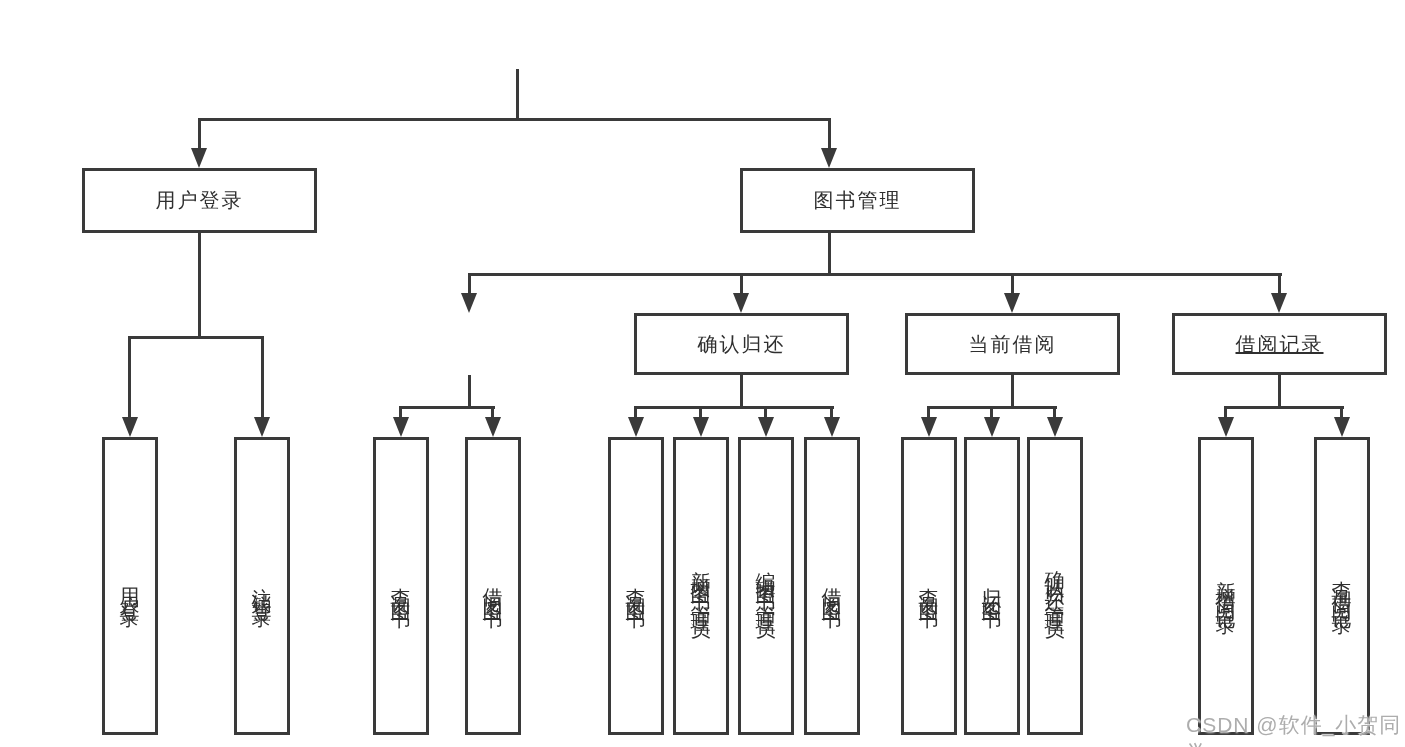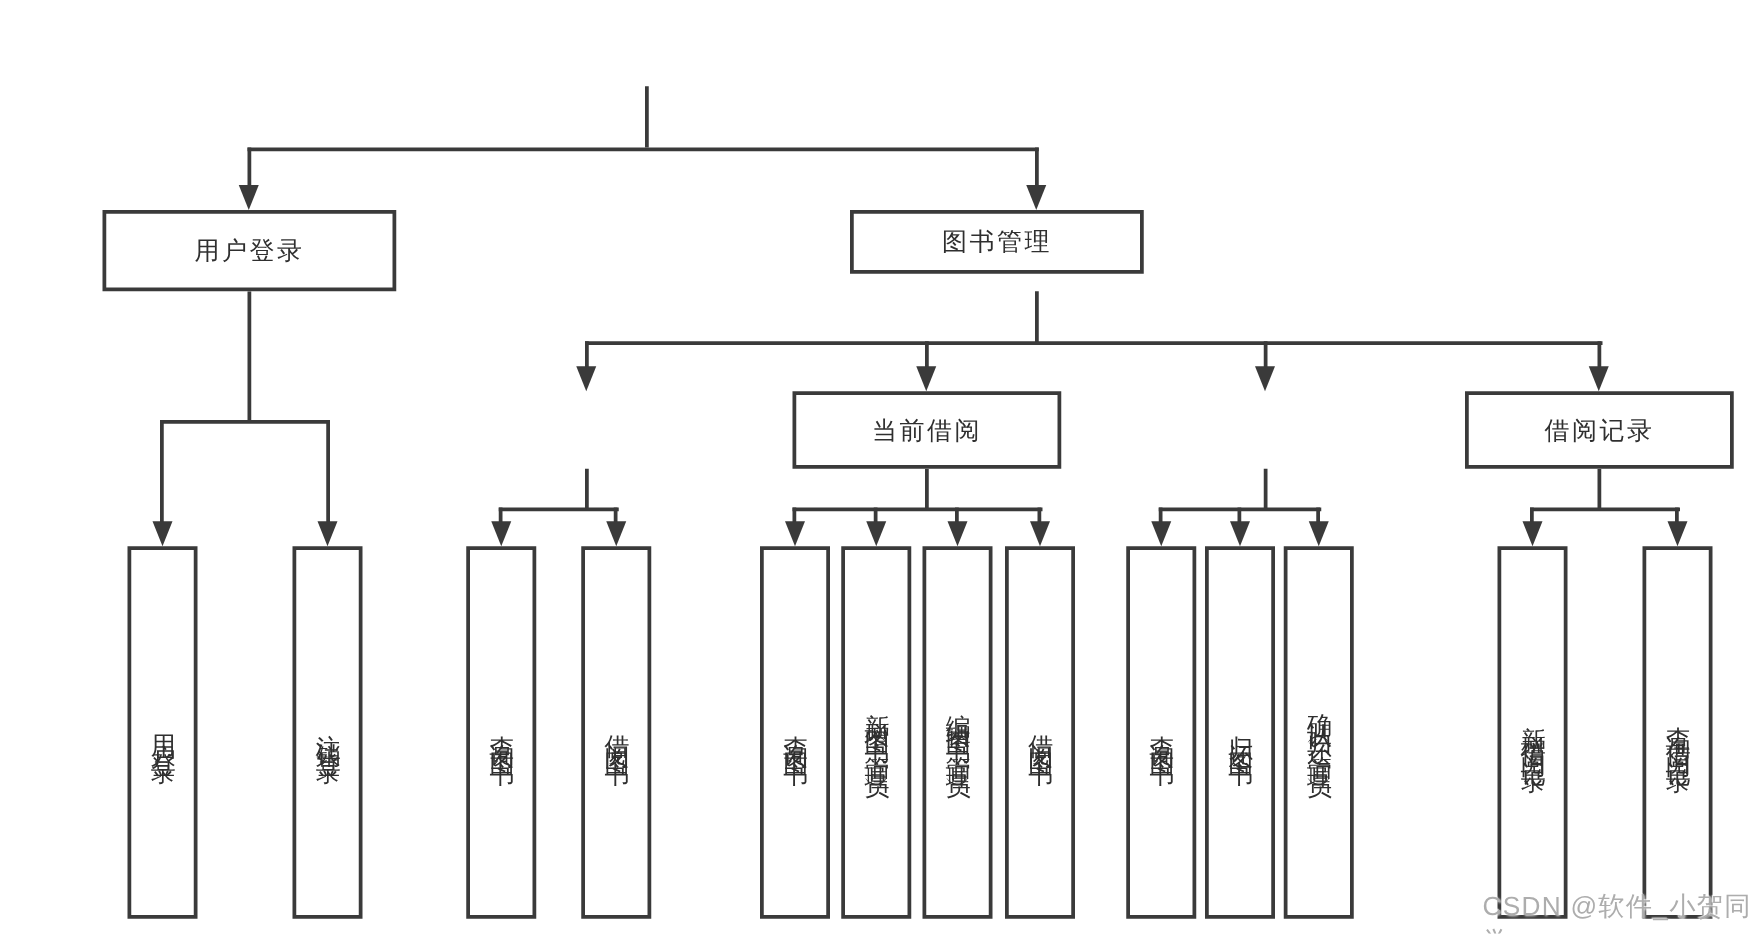--- a/index.html
+++ b/index.html
@@ -38,21 +38,21 @@
   <div class="vl" style="left:516px;top:69px;height:49px;"></div>
   <div class="hl" style="left:198px;top:118px;width:633px;"></div>
   <div class="vl" style="left:198px;top:118px;height:32px;"></div>
   <div class="arrow" style="left:191px;top:148px;"></div>
   <div class="vl" style="left:828px;top:118px;height:32px;"></div>
   <div class="arrow" style="left:821px;top:148px;"></div>
 
   <div class="node" style="left:82px;top:168px;width:235px;height:65px;">
     <span>用户登录</span>
   </div>
-  <div class="node" style="left:680px;top:168px;width:235px;height:51px;">
+  <div class="node" style="left:740px;top:168px;width:235px;height:65px;">
     <span>图书管理</span>
   </div>
 
   <div class="vl" style="left:198px;top:233px;height:104px;"></div>
   <div class="hl" style="left:128px;top:336px;width:136px;"></div>
   <div class="vl" style="left:128px;top:336px;height:84px;"></div>
   <div class="arrow" style="left:122px;top:417px;"></div>
   <div class="vl" style="left:261px;top:336px;height:84px;"></div>
   <div class="arrow" style="left:254px;top:417px;"></div>
 
@@ -61,23 +61,26 @@
   <div class="vl" style="left:468px;top:273px;height:23px;"></div>
   <div class="arrow" style="left:461px;top:293px;"></div>
   <div class="vl" style="left:740px;top:273px;height:23px;"></div>
   <div class="arrow" style="left:733px;top:293px;"></div>
   <div class="vl" style="left:1011px;top:273px;height:23px;"></div>
   <div class="arrow" style="left:1004px;top:293px;"></div>
   <div class="vl" style="left:1278px;top:273px;height:23px;"></div>
   <div class="arrow" style="left:1271px;top:293px;"></div>
 
   <div class="node" style="left:634px;top:313px;width:215px;height:62px;">
+    <span>确认归还</span>
+  </div>
+  <div class="node" style="left:905px;top:313px;width:215px;height:62px;">
     <span>当前借阅</span>
   </div>
-  <div class="node" style="left:1172px;top:313px;width:215px;height:62px;">
+  <div class="node" style="left:1172px;top:313px;width:215px;height:62px;text-decoration:underline;">
     <span>借阅记录</span>
   </div>
 
   <div class="vl" style="left:468px;top:375px;height:32px;"></div>
   <div class="hl" style="left:399px;top:406px;width:96px;"></div>
   <div class="vl" style="left:399px;top:406px;height:14px;"></div>
   <div class="arrow" style="left:393px;top:417px;"></div>
   <div class="vl" style="left:491px;top:406px;height:14px;"></div>
   <div class="arrow" style="left:485px;top:417px;"></div>
 

